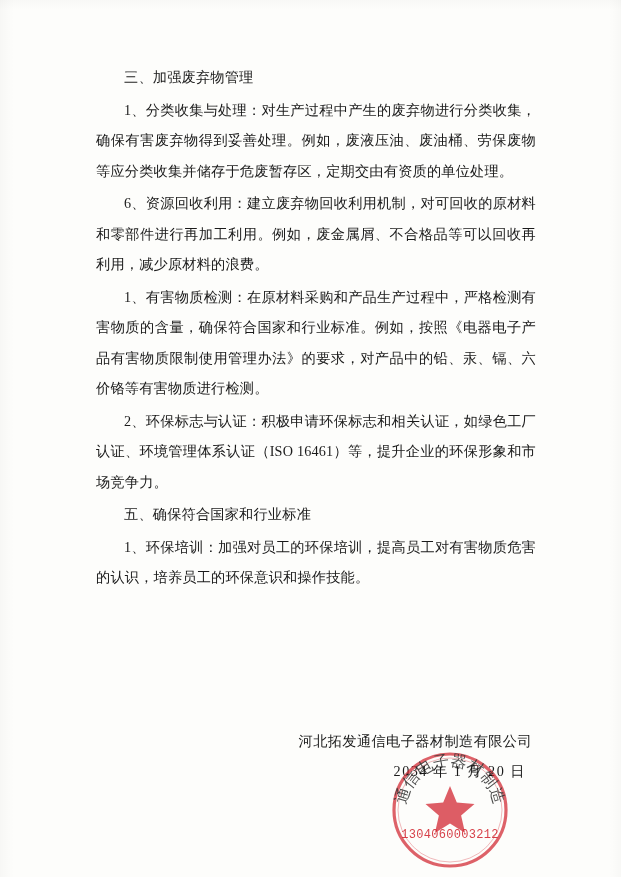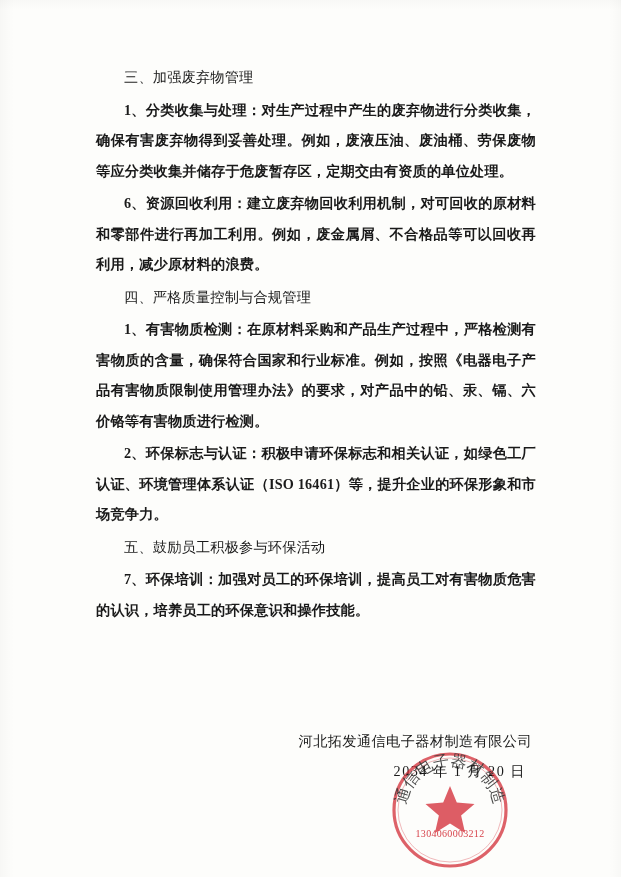--- a/index.html
+++ b/index.html
@@ -37,21 +37,20 @@
     top: 62px;
     width: 440px;
   }
   .para {
     font-size: 14.2px;
     line-height: 30.5px;
     color: #1a1a1a;
     text-align: justify;
     margin: 0 0 2px 0;
     letter-spacing: 0.2px;
-    font-weight: bold;
   }
   .para.heading {
     text-indent: 28px;
     font-weight: normal;
   }
   .para.body {
     text-indent: 28px;
   }
   .signature-block {
     position: absolute;
@@ -84,41 +83,40 @@
     width: 120px;
     height: 120px;
     opacity: 0.78;
   }
   .stamp-num {
     position: absolute;
     left: 0;
     top: 78px;
     width: 120px;
     text-align: center;
-    font-family: Liberation Serif, serif;
-    font-size: 10px;
+    font-family: Liberation Mono, monospace;
+    font-size: 12px;
     color: #d0202a;
     letter-spacing: 0.3px;
     opacity: 0.85;
   }
 </style>
 </head>
 <body>
 
 <div class="page">
 
   <div class="content">
     <p class="para heading">三、加强废弃物管理</p>
     <p class="para body">1、分类收集与处理：对生产过程中产生的废弃物进行分类收集，确保有害废弃物得到妥善处理。例如，废液压油、废油桶、劳保废物等应分类收集并储存于危废暂存区，定期交由有资质的单位处理。</p>
     <p class="para body">6、资源回收利用：建立废弃物回收利用机制，对可回收的原材料和零部件进行再加工利用。例如，废金属屑、不合格品等可以回收再利用，减少原材料的浪费。</p>
-    <p class="para heading">四、严格质量控制与合规管理</p>
     <p class="para body">1、有害物质检测：在原材料采购和产品生产过程中，严格检测有害物质的含量，确保符合国家和行业标准。例如，按照《电器电子产品有害物质限制使用管理办法》的要求，对产品中的铅、汞、镉、六价铬等有害物质进行检测。</p>
     <p class="para body">2、环保标志与认证：积极申请环保标志和相关认证，如绿色工厂认证、环境管理体系认证（ISO 16461）等，提升企业的环保形象和市场竞争力。</p>
-    <p class="para heading">五、鼓励员工积极参与环保活动</p>
-    <p class="para body">7、环保培训：加强对员工的环保培训，提高员工对有害物质危害的认识，培养员工的环保意识和操作技能。</p>
+    <p class="para heading">五、确保符合国家和行业标准</p>
+    <p class="para body">1、环保培训：加强对员工的环保培训，提高员工对有害物质危害的认识，培养员工的环保意识和操作技能。</p>
   </div>
 
   <div class="signature-block">
     <div class="sig-line">河北拓发通信电子器材制造有限公司</div>
     <div class="sig-line sig-date">2034 年 1 月 20 日</div>
   </div>
 
   <div class="stamp">
     <svg viewBox="0 0 120 120" xmlns="http://www.w3.org/2000/svg" aria-hidden="true">
       <circle cx="60" cy="60" r="56" fill="none" stroke="#d0202a" stroke-width="3.2" opacity="0.9"></circle>

